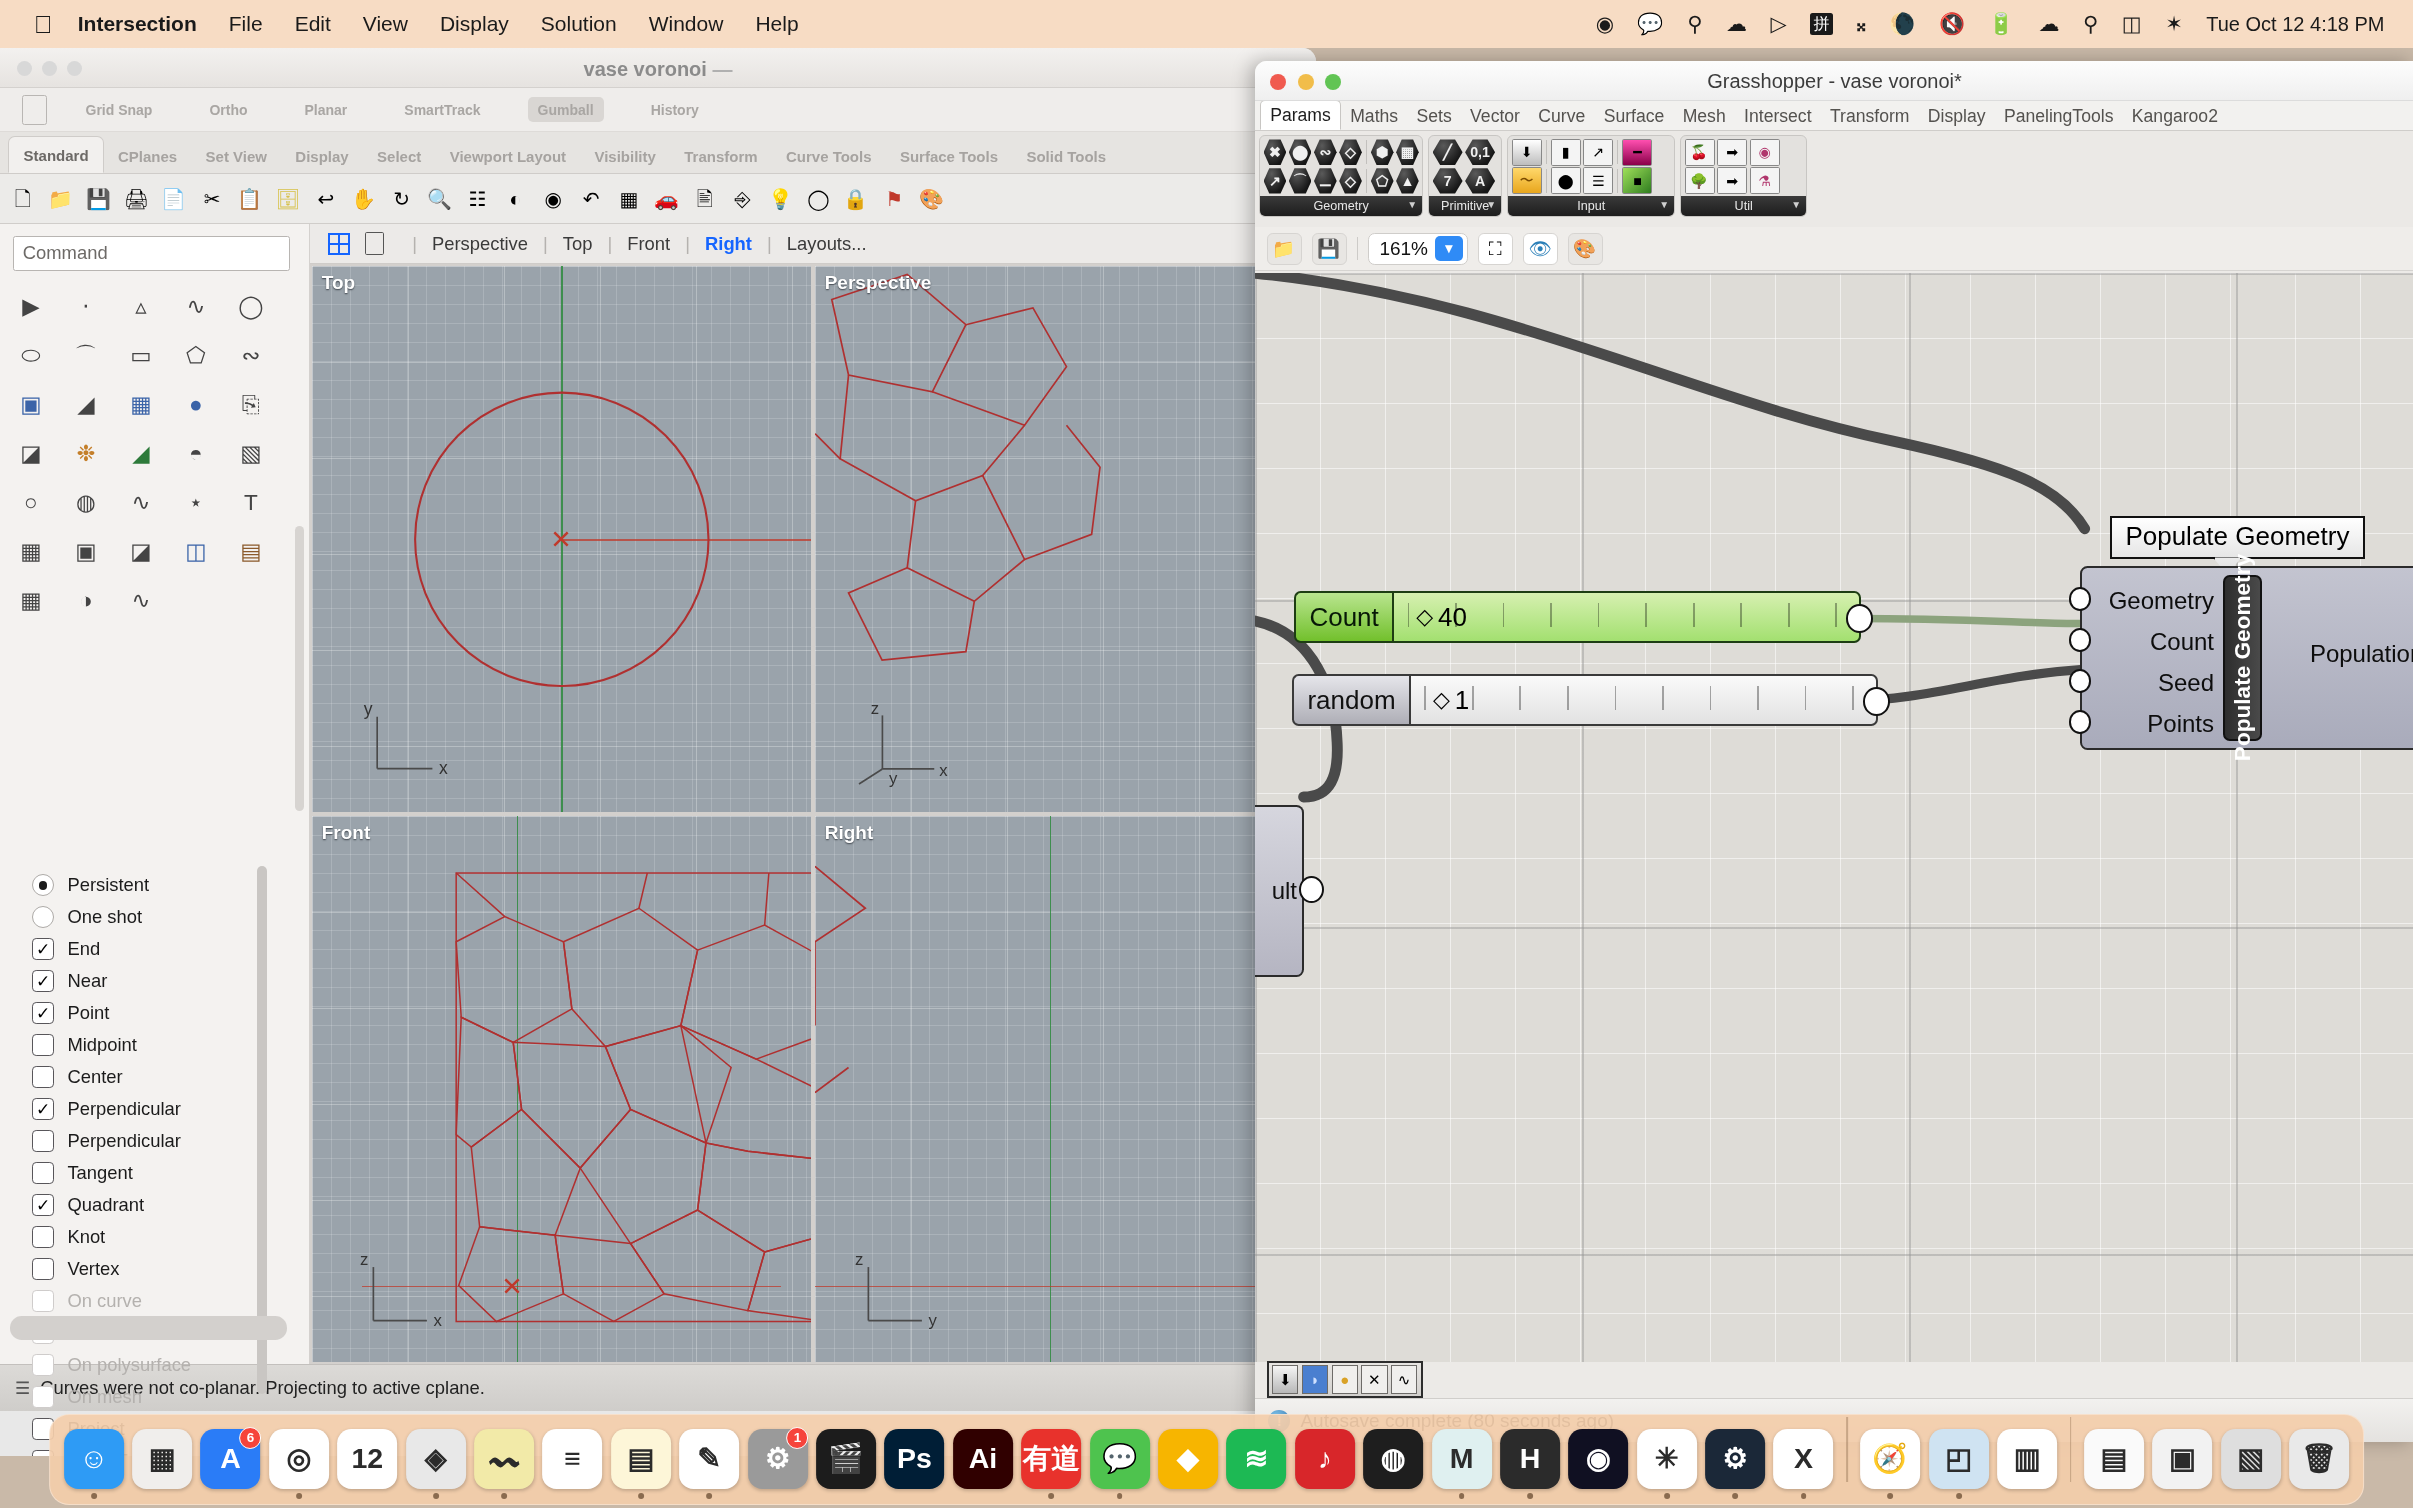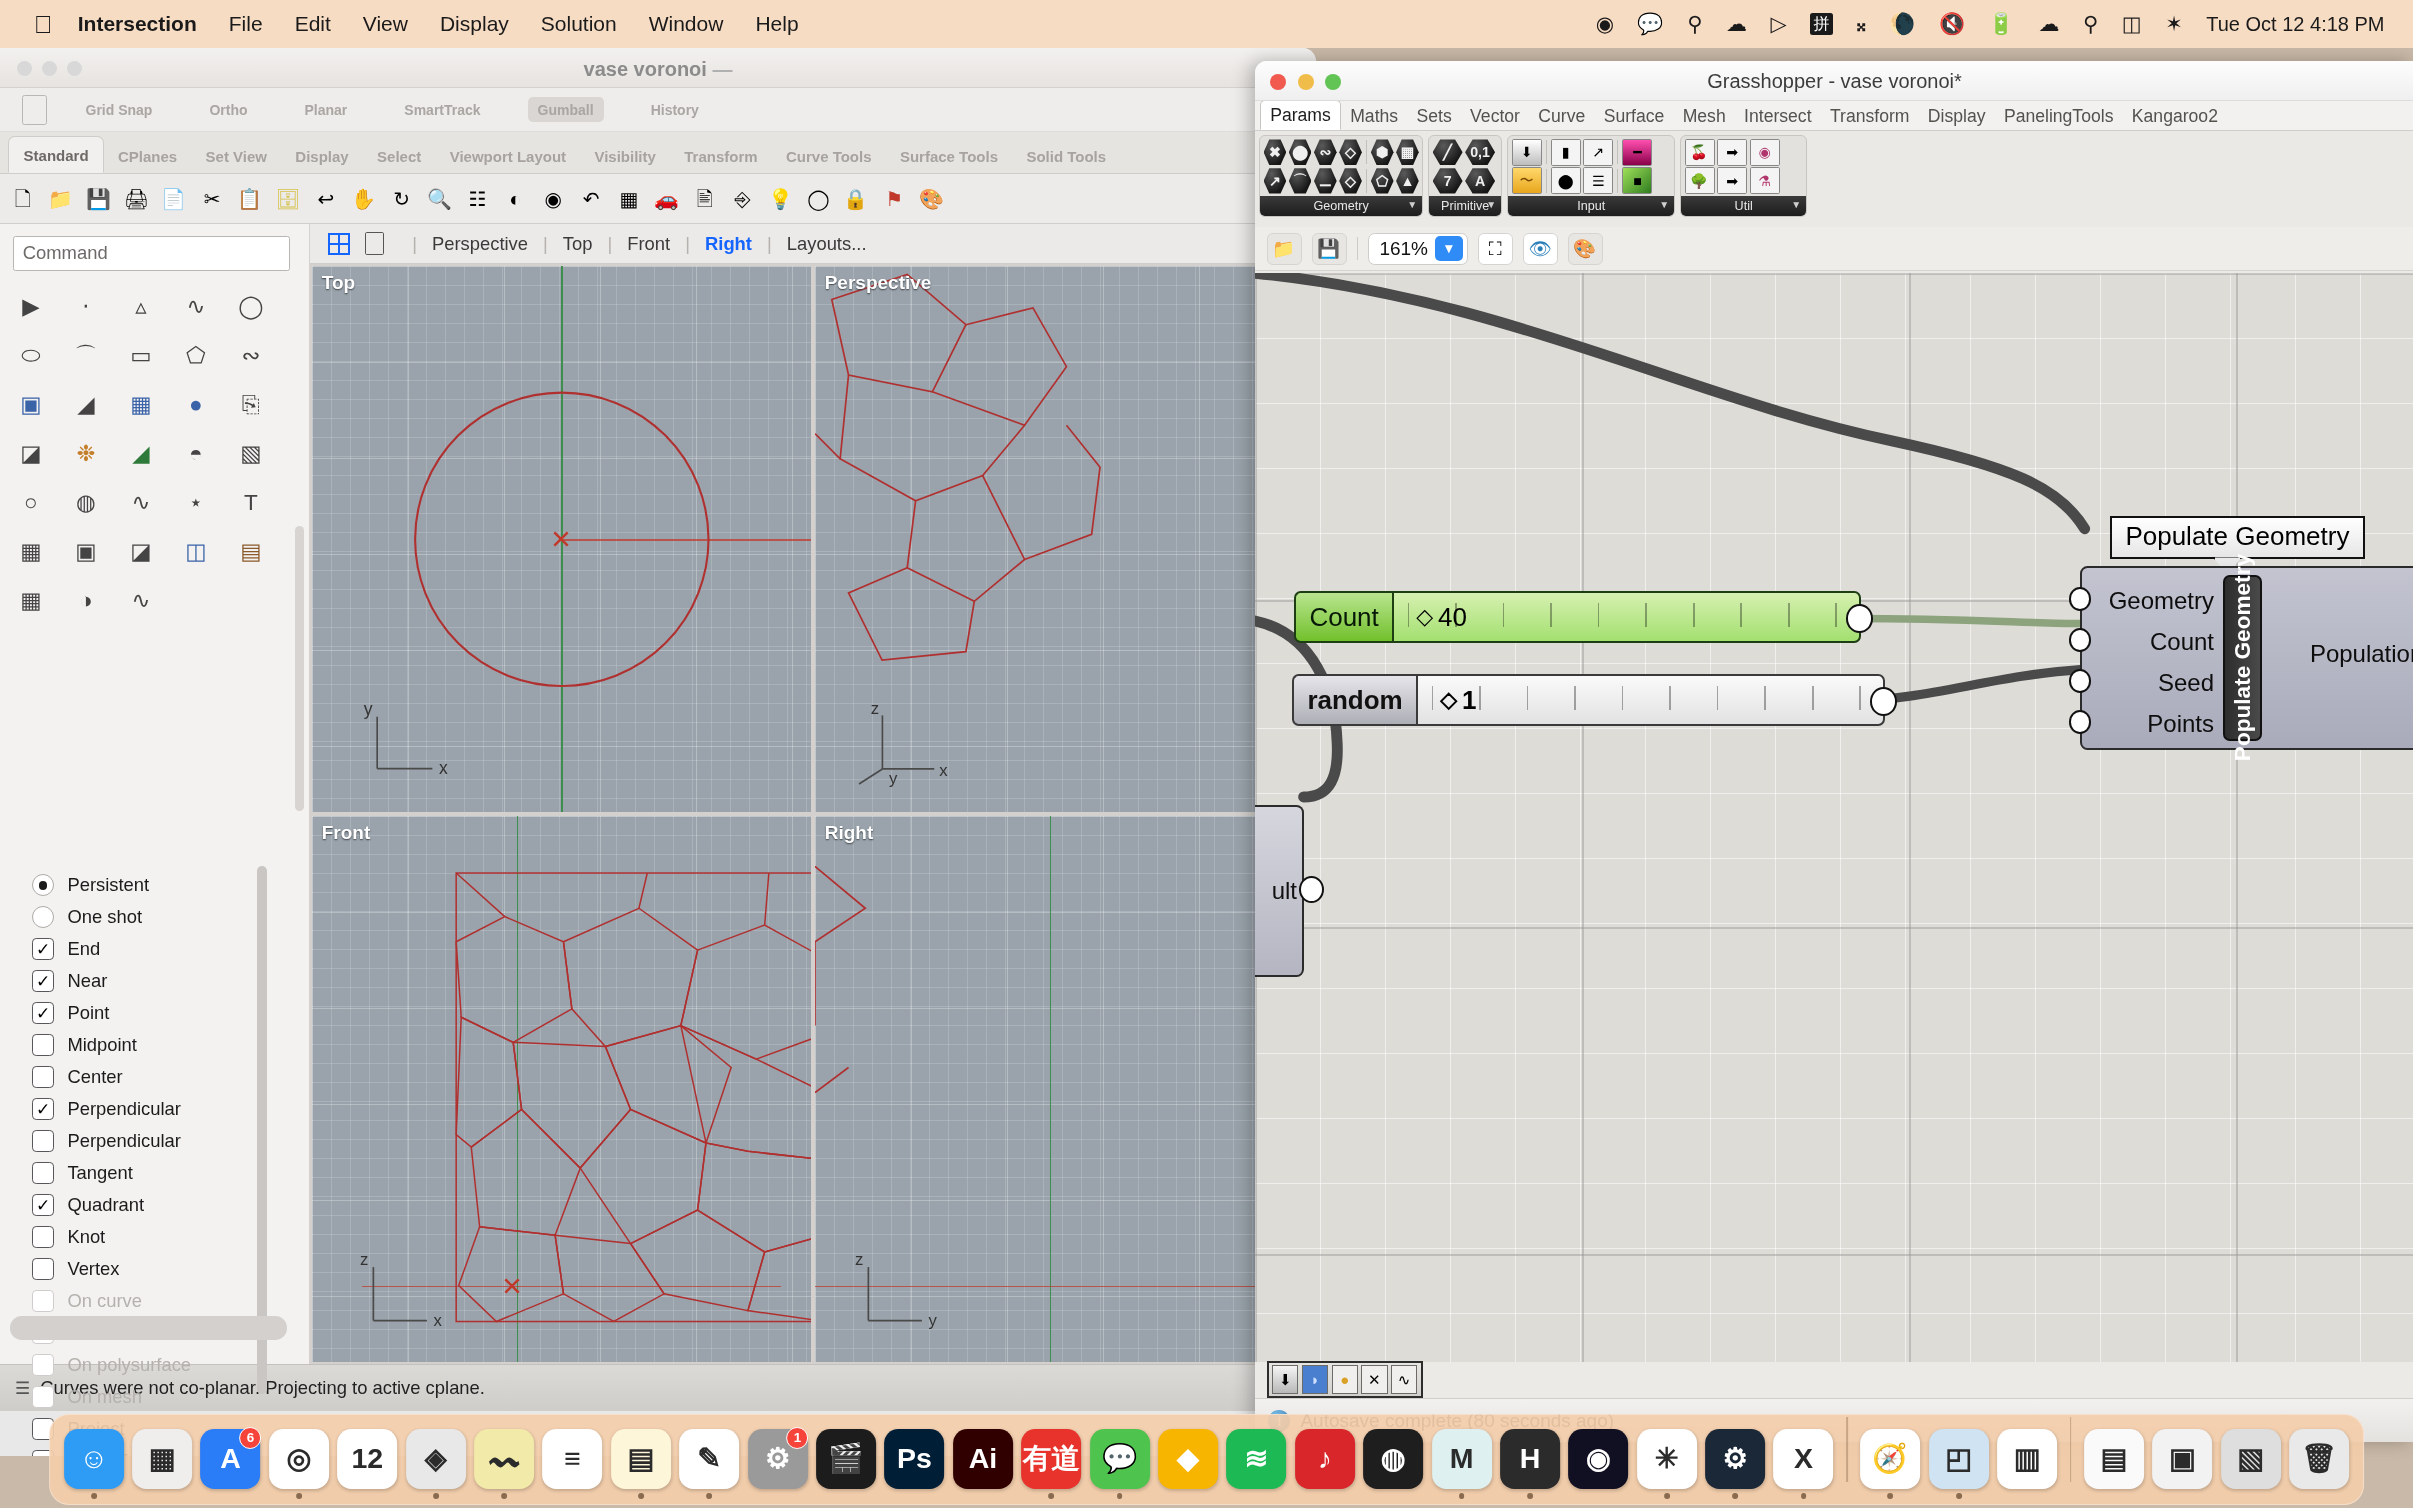--- a/index.html
+++ b/index.html
@@ -843,21 +843,21 @@
             <i></i>
         </div>
         <span class="valtxt">
           <span class="diamond">◇</span>
           <span>40</span>
         </span>
         <div class="out"></div>
       </div>
     </div>
 
-    <div class="slider grey" style="left:37px; top:401px;font-weight:bold;">
+    <div class="slider grey" style="left:37px; top:401px;">
       <div class="nm">random</div>
       <div class="track">
         <div class="ticks">
           <i></i>
             <i></i>
             <i></i>
             <i></i>
             <i></i>
             <i></i>
             <i></i>

